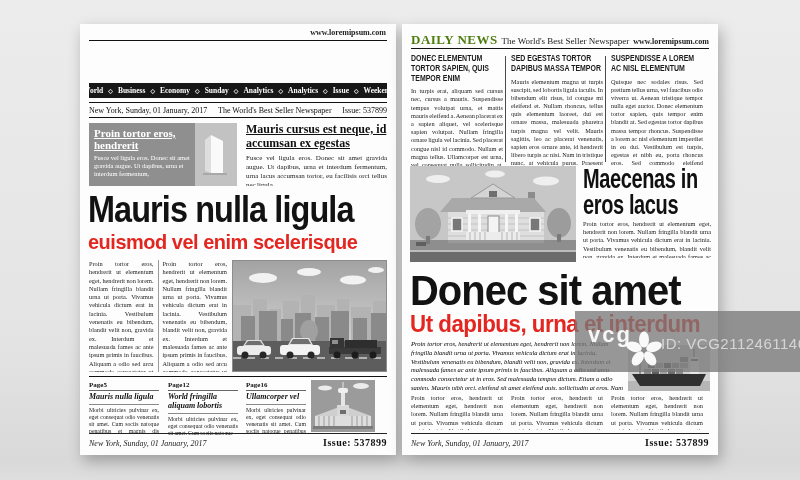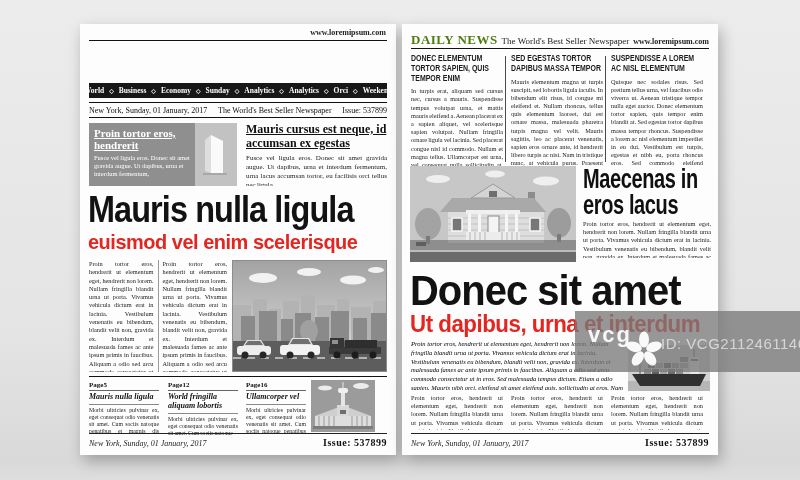--- a/index.html
+++ b/index.html
@@ -101,21 +101,21 @@
       <span>Business</span>
       <span class="sep">◇</span>
       <span>Economy</span>
       <span class="sep">◇</span>
       <span>Sunday</span>
       <span class="sep">◇</span>
       <span>Analytics</span>
       <span class="sep">◇</span>
       <span>Analytics</span>
       <span class="sep">◇</span>
-      <span>Orci</span>
+      <span>Issue</span>
       <span class="sep">◇</span>
       <span>Weekend</span>
     </div>
     <div class="abs lp-dateline">
       <span>New York, Sunday, 01 January, 2017</span>
       <span>The World's Best Seller Newspaper</span>
       <span>Issue: 537899</span>
     </div>
 
     <div class="abs lp-teaser">

